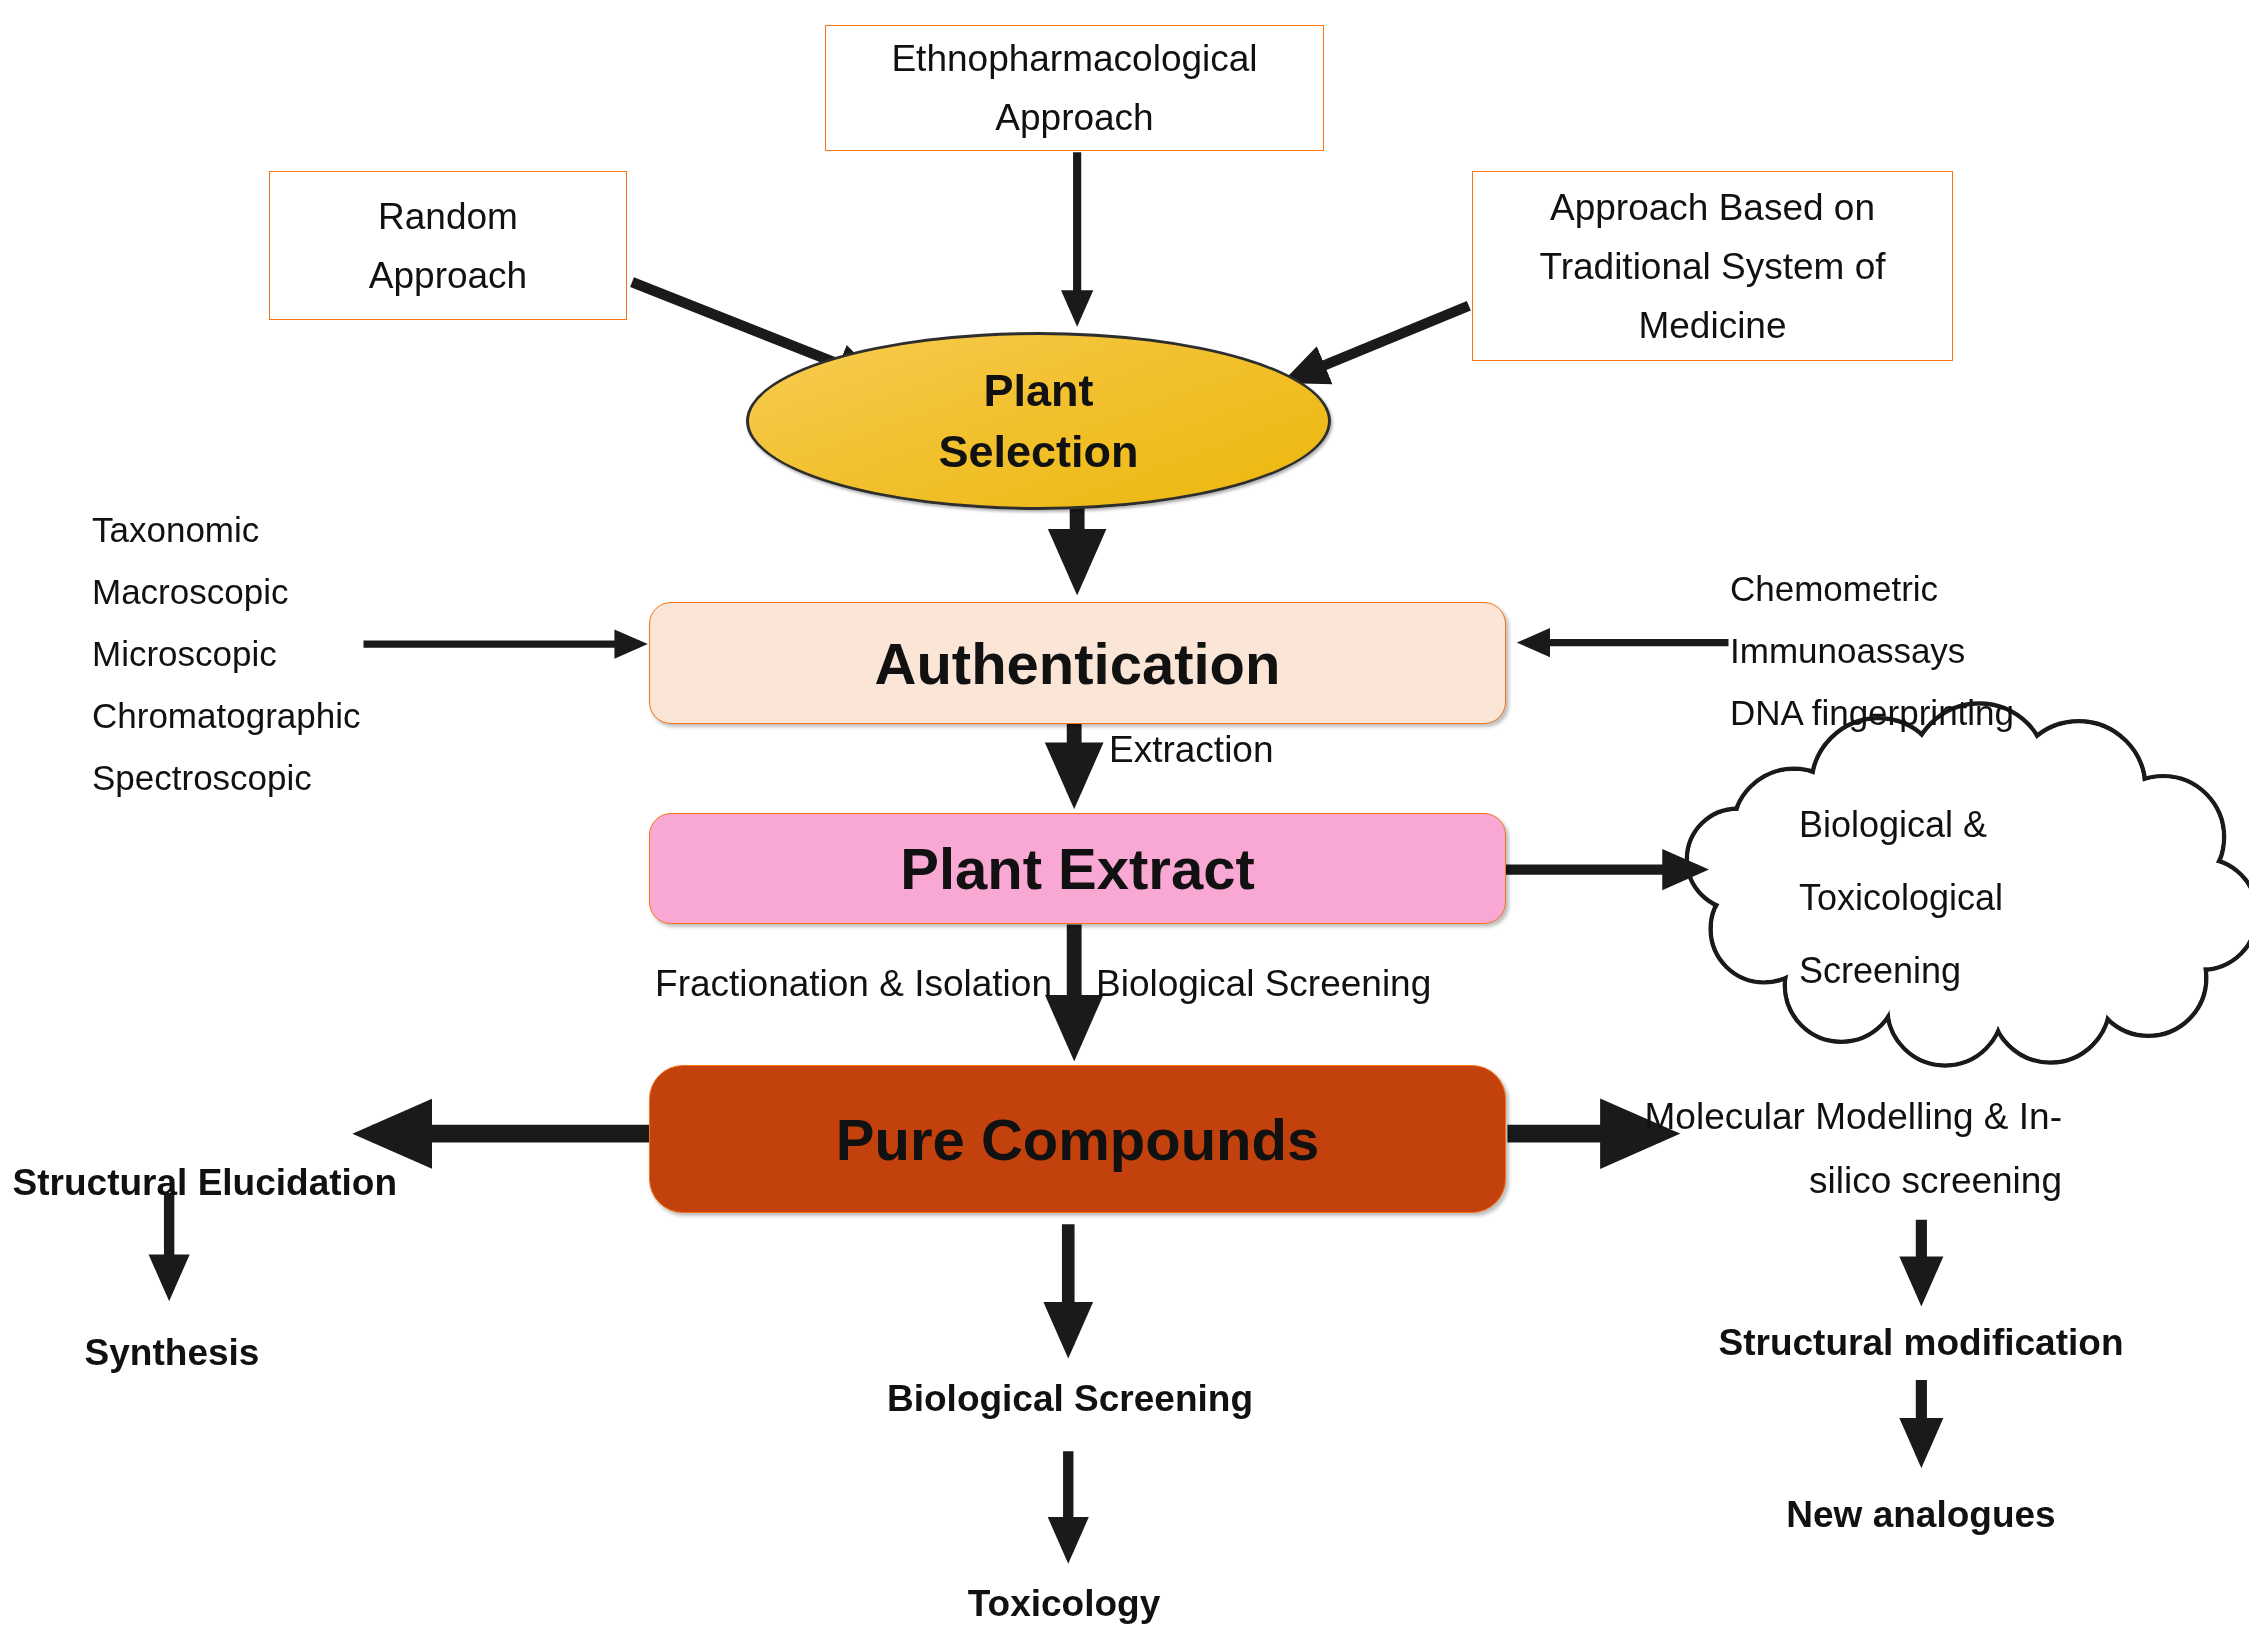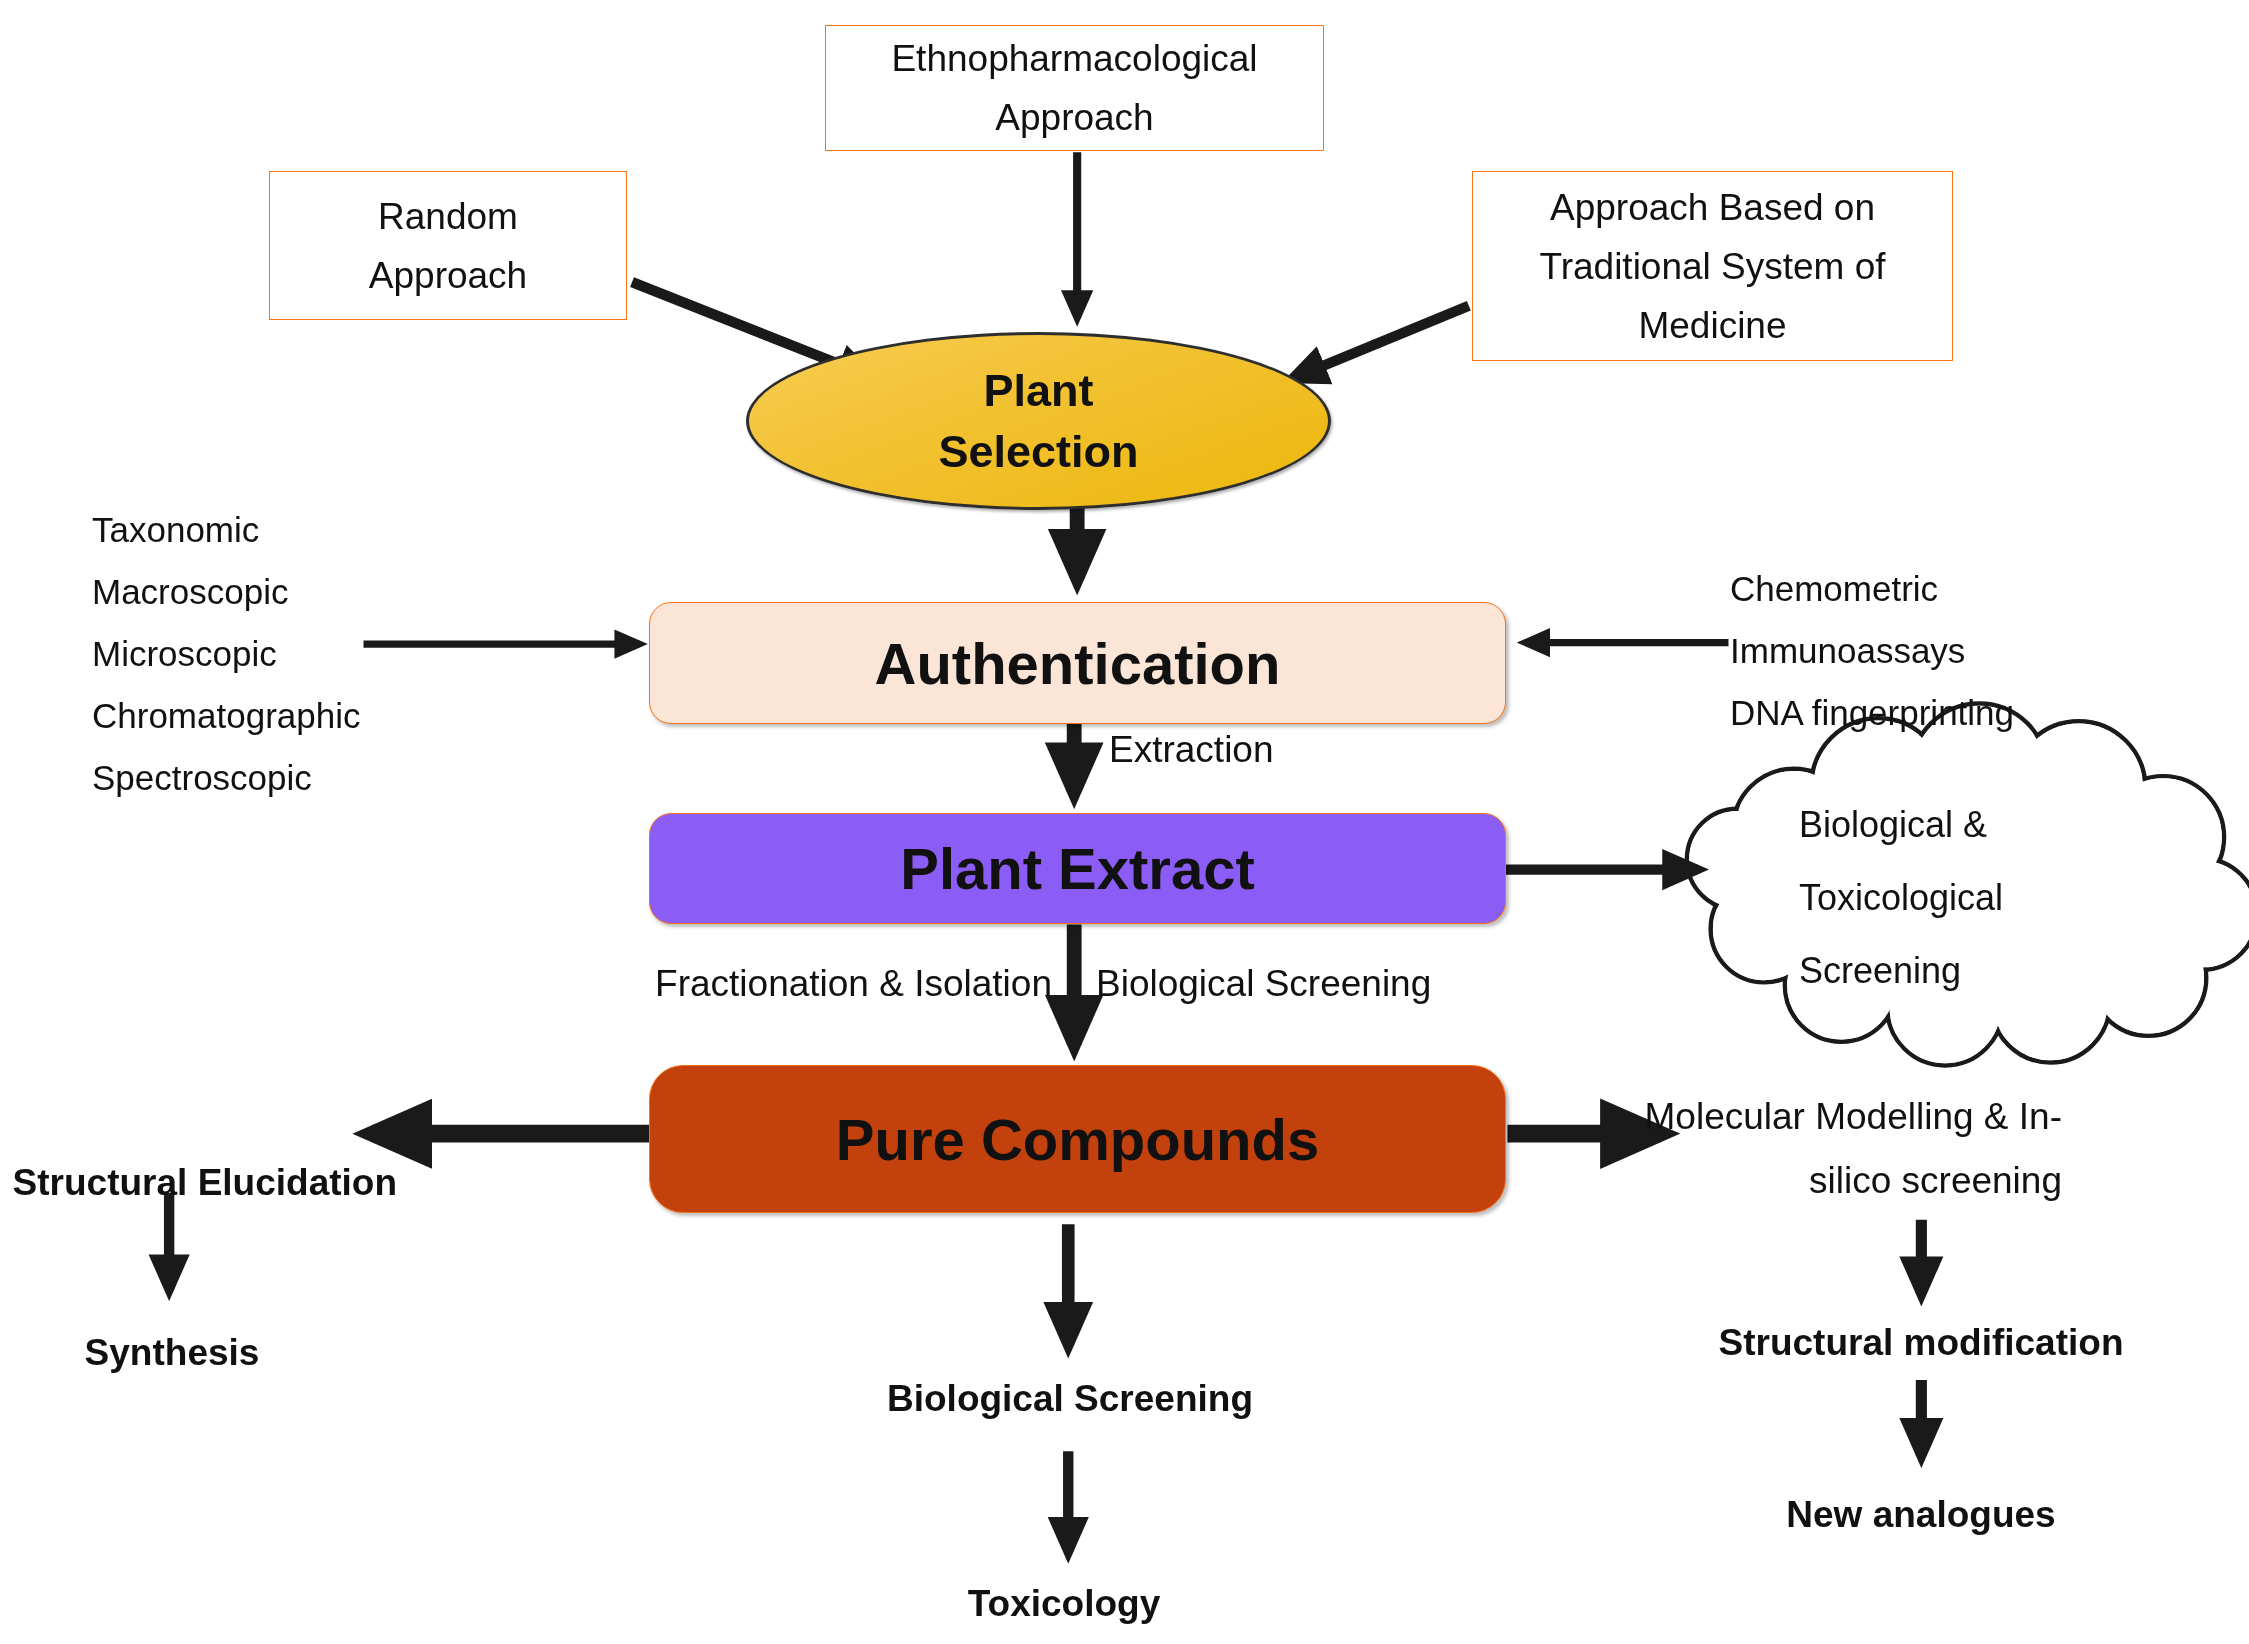--- a/index.html
+++ b/index.html
@@ -3,21 +3,21 @@
 <meta charset="utf-8">
 <style>
   html,body{margin:0;padding:0;background:#ffffff;}
   body{width:2250px;height:1645px;position:relative;font-family:"Liberation Sans",sans-serif;color:#111;}
   .canvas{position:absolute;left:0;top:0;width:2250px;height:1645px;background:#fff;overflow:hidden;}
   svg.layer{position:absolute;left:0;top:0;}
   .box{position:absolute;box-sizing:border-box;border:1px solid #f97316;display:flex;align-items:center;justify-content:center;text-align:center;}
   .plainbox{background:#fff;font-size:37px;line-height:59px;font-weight:400;}
   .roundbox{border-radius:22px;font-weight:700;font-size:58px;box-shadow:2.2px 3px 3.7px rgba(0,0,0,0.25);}
   .auth{background:#FBE5D6;}
-  .extract{background:#8b5cf6;}
+  .extract{background:#f9a8d4;}
   .pure{background:#c2410c;border-radius:34px;}
   .ellipse{position:absolute;left:746px;top:332px;width:579px;height:172px;border-radius:50%;
            background:linear-gradient(160deg,#F7CC52 0%,#F2C130 45%,#EDB70B 100%);
            border:3px solid #2e2e2e;display:flex;align-items:center;justify-content:center;text-align:center;
            font-weight:700;font-size:45px;line-height:61px;box-shadow:1.5px 2.2px 3px rgba(0,0,0,0.3);}
   .ellipse .inner{width:245px;}
   .lbl{position:absolute;white-space:nowrap;font-size:37px;}
   .bold{font-weight:700;}
   .center{transform:translateX(-50%);text-align:center;}
   .list{position:absolute;font-size:35px;line-height:62px;font-weight:400;}

